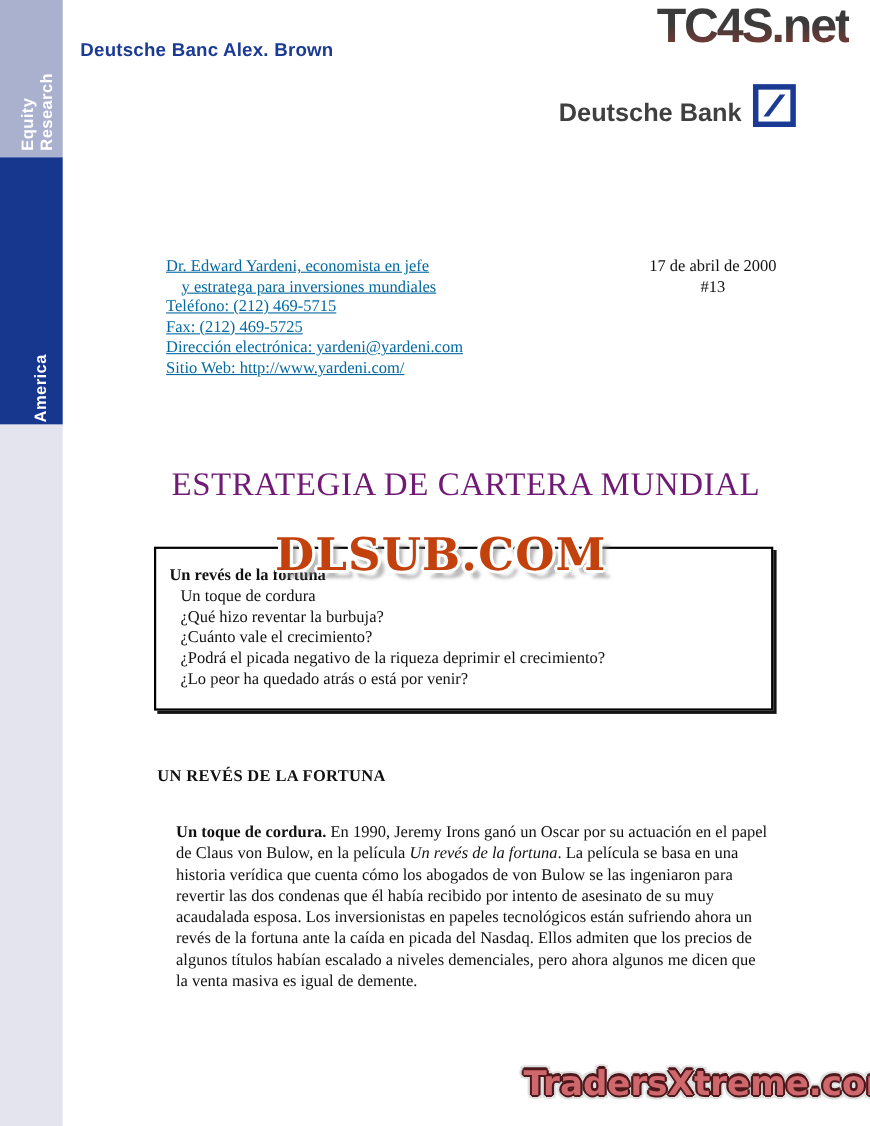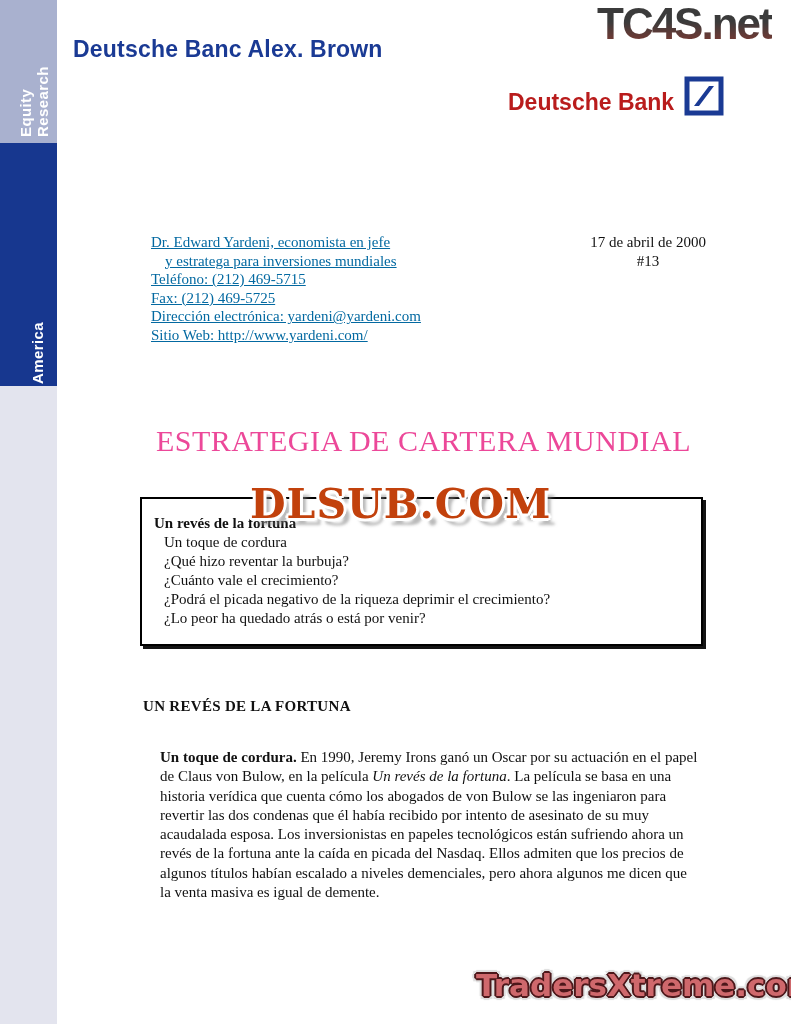--- a/index.html
+++ b/index.html
@@ -18,55 +18,55 @@
     font-family:"Liberation Sans", sans-serif; font-weight:bold;
     color:#ffffff; font-size:15px; line-height:17px;
     white-space:pre-line; letter-spacing:.4px;
   }
   .v-equity { left:17px; top:137px; }
   .v-america { left:29px; top:287px; white-space:nowrap; }
   
   .brand {
     position:absolute; left:73px; top:36px;
     font-family:"Liberation Sans", sans-serif; font-weight:bold;
-    font-size:23px; color:#1a3a94; letter-spacing:.2px;
+    font-size:17px; color:#1a3a94; letter-spacing:.2px;
   }
   .wm-top {
     position:absolute; left:597px; top:2px;
     font-family:"Liberation Sans", sans-serif; font-weight:800;
     font-size:44px; letter-spacing:-2px; line-height:1;
     background:linear-gradient(#3b3b3b 45%, #7d3a33 95%);
     -webkit-background-clip:text; background-clip:text; color:transparent;
     filter:drop-shadow(0 0 1px rgba(255,255,255,.9));
   }
   .db-lockup {
     position:absolute; left:508px; top:76px; height:40px;
     display:flex; align-items:flex-end; gap:10px;
   }
   .db-name {
     font-family:"Liberation Sans", sans-serif; font-weight:bold;
-    font-size:23px; color:#b91c1c; line-height:1; padding-bottom:2px;
+    font-size:23px; color:#404040; line-height:1; padding-bottom:2px;
     white-space:nowrap;
   }
   .db-logo { width:40px; height:40px; display:block; }
   
   .contact {
     position:absolute; left:151px; top:233px;
     font-size:15px; line-height:18.6px; color:#0369a1;text-decoration:underline;
   }
   .contact .indent { padding-left:14px; }
   .issue {
     position:absolute; right:85px; top:233px; text-align:center;
     font-size:15px; line-height:18.6px; color:#111;
   }
   
   .doc-title {
     position:absolute; left:140px; top:424px; width:567px;
     text-align:center; font-size:30px; letter-spacing:.5px;
-    color:#ec4899; white-space:nowrap;
+    color:#701a75; white-space:nowrap;
   }
   
   .toc-box {
     position:absolute; left:140px; top:497px; width:563px; height:149px;
     border:2px solid #000; background:#fff;
     box-shadow:3px 3px 0 #141414; box-sizing:border-box;
   }
   .toc-inner { padding:15px 8px 0 12px; font-size:15px; line-height:19px; }
   .toc-heading { font-weight:bold; }
   .toc-item { padding-left:10px; }

